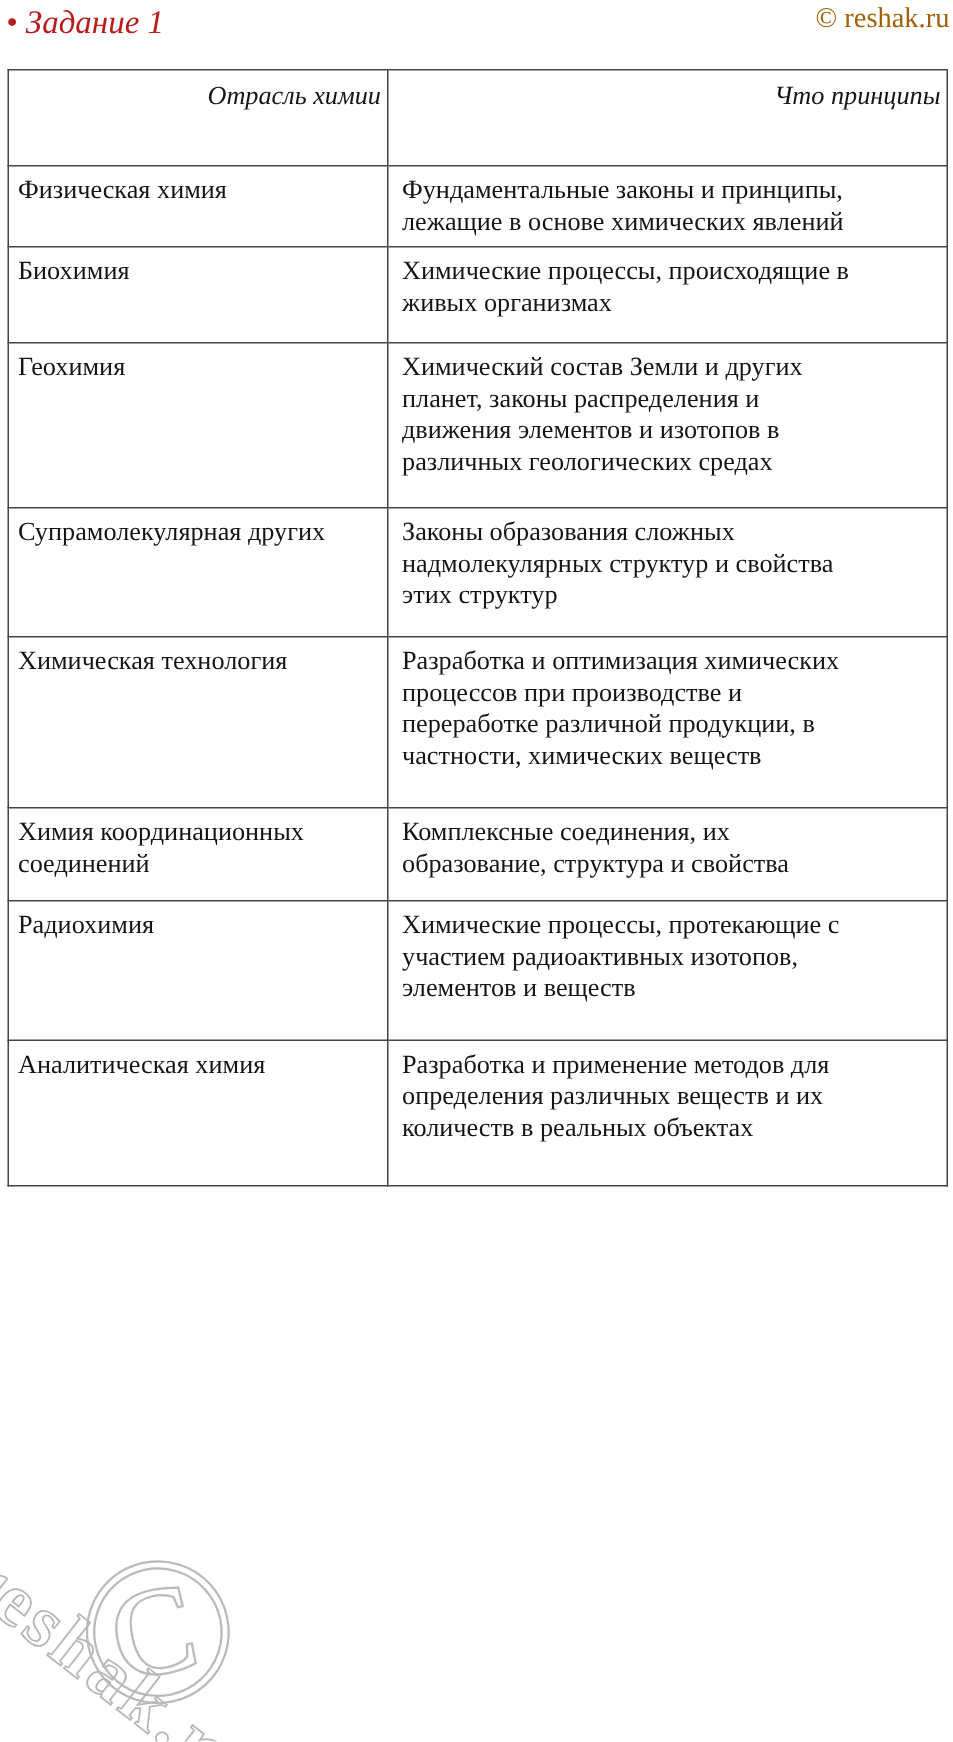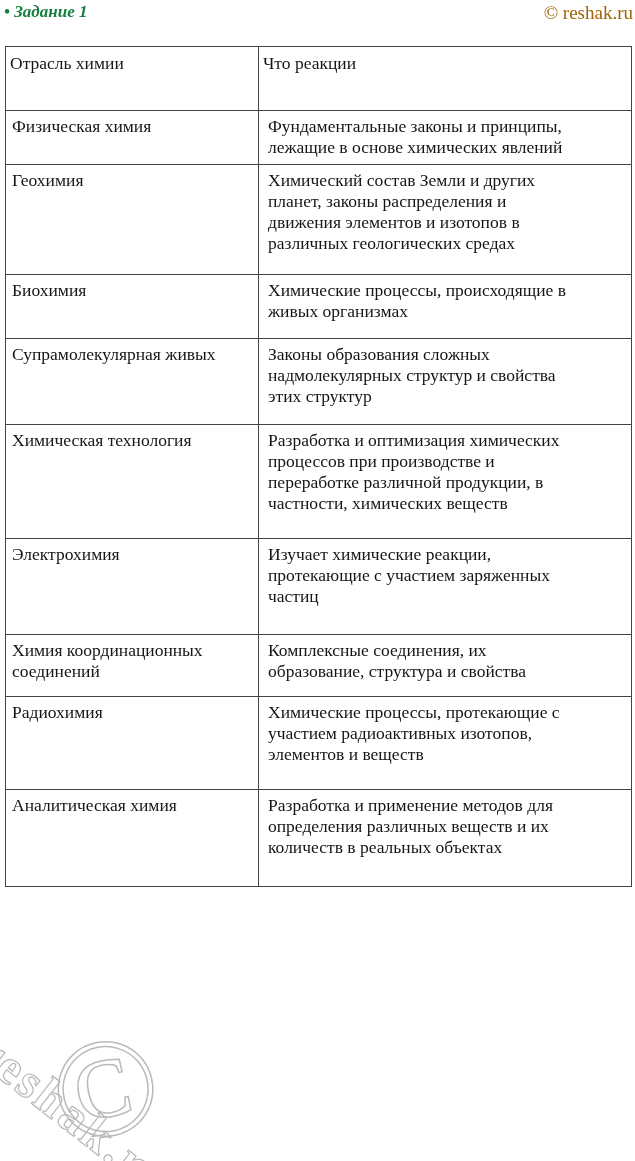--- a/index.html
+++ b/index.html
@@ -7,22 +7,22 @@
     width: 635px; height: 1161px;
     background: #ffffff;
     position: relative;
     overflow: hidden;
     font-family: "Liberation Serif", serif;
     color: #151515;
   }
   .topbar { position: absolute; top: 0; left: 0; width: 635px; height: 44px; }
   .task-title {
     position: absolute; left: 4px; top: 2px;
-    font-size: 17px; font-weight: bold; font-style: italic;
-    color: #15803d;
+    font-size: 22px; font-weight: normal; font-style: italic;
+    color: #b91c1c;
   }
   .copyright-note {
     position: absolute; right: 2px; top: 2px;
     font-size: 19px; color: #a16207;
   }
 
   table.main {
     position: absolute; top: 46px; left: 5px;
     width: 626px;
     border-collapse: collapse;
@@ -36,21 +36,22 @@
     border: 1px solid #454545;
     vertical-align: top;
     font-size: 17.5px;
     line-height: 21px;
     white-space: pre-line;
     background: transparent;
     overflow: hidden;
   }
   table.main th {
     font-weight: normal;
-    text-align: left;
+    font-style: italic;
+    text-align: right;
     padding: 6px 4px 0 4px;
     height: 64px;
     box-sizing: border-box;
   }
   td.branch-cell  { padding: 5px 4px 0 6px; }
   td.studies-cell { padding: 5px 4px 0 9px; }
 
   .watermark { position: absolute; left: 0; top: 0; z-index: 1; opacity: 0.8; pointer-events: none; }
   .wm-text {
     position: absolute; left: 2px; top: 1022px;
@@ -84,59 +85,53 @@
 </div>
 
 <table class="main">
   <colgroup>
       <col class="c1">
       <col class="c2">
     </colgroup>
   <thead>
     <tr>
       <th>Отрасль химии</th>
-      <th>Что реакции</th>
+      <th>Что принципы</th>
     </tr>
   </thead>
   <tbody>
       <tr style="height: 54px;">
         <td class="branch-cell">Физическая химия</td>
         <td class="studies-cell">Фундаментальные законы и принципы,
 лежащие в основе химических явлений</td>
       </tr>
+      <tr style="height: 64px;">
+        <td class="branch-cell">Биохимия</td>
+        <td class="studies-cell">Химические процессы, происходящие в
+живых организмах</td>
+      </tr>
       <tr style="height: 110px;">
         <td class="branch-cell">Геохимия</td>
         <td class="studies-cell">Химический состав Земли и других
 планет, законы распределения и
 движения элементов и изотопов в
 различных геологических средах</td>
       </tr>
-      <tr style="height: 64px;">
-        <td class="branch-cell">Биохимия</td>
-        <td class="studies-cell">Химические процессы, происходящие в
-живых организмах</td>
-      </tr>
       <tr style="height: 86px;">
-        <td class="branch-cell">Супрамолекулярная живых</td>
+        <td class="branch-cell">Супрамолекулярная других</td>
         <td class="studies-cell">Законы образования сложных
 надмолекулярных структур и свойства
 этих структур</td>
       </tr>
       <tr style="height: 114px;">
         <td class="branch-cell">Химическая технология</td>
         <td class="studies-cell">Разработка и оптимизация химических
 процессов при производстве и
 переработке различной продукции, в
 частности, химических веществ</td>
-      </tr>
-      <tr style="height: 96px;">
-        <td class="branch-cell">Электрохимия</td>
-        <td class="studies-cell">Изучает химические реакции,
-протекающие с участием заряженных
-частиц</td>
       </tr>
       <tr style="height: 62px;">
         <td class="branch-cell">Химия координационных
 соединений</td>
         <td class="studies-cell">Комплексные соединения, их
 образование, структура и свойства</td>
       </tr>
       <tr style="height: 93px;">
         <td class="branch-cell">Радиохимия</td>
         <td class="studies-cell">Химические процессы, протекающие с

